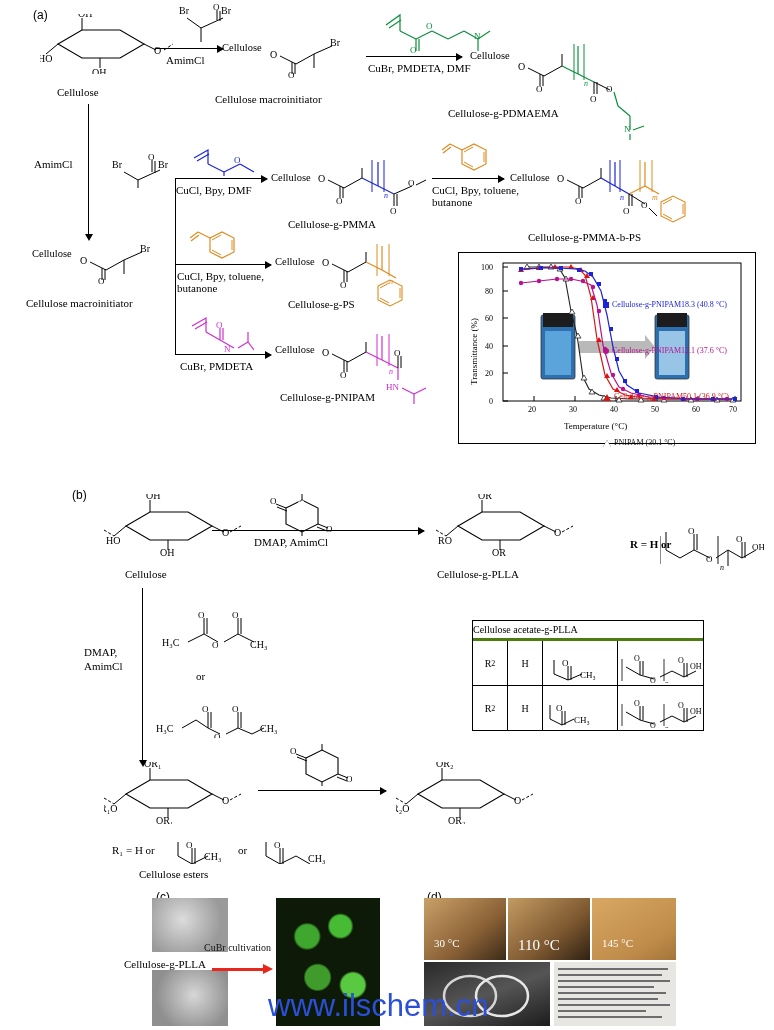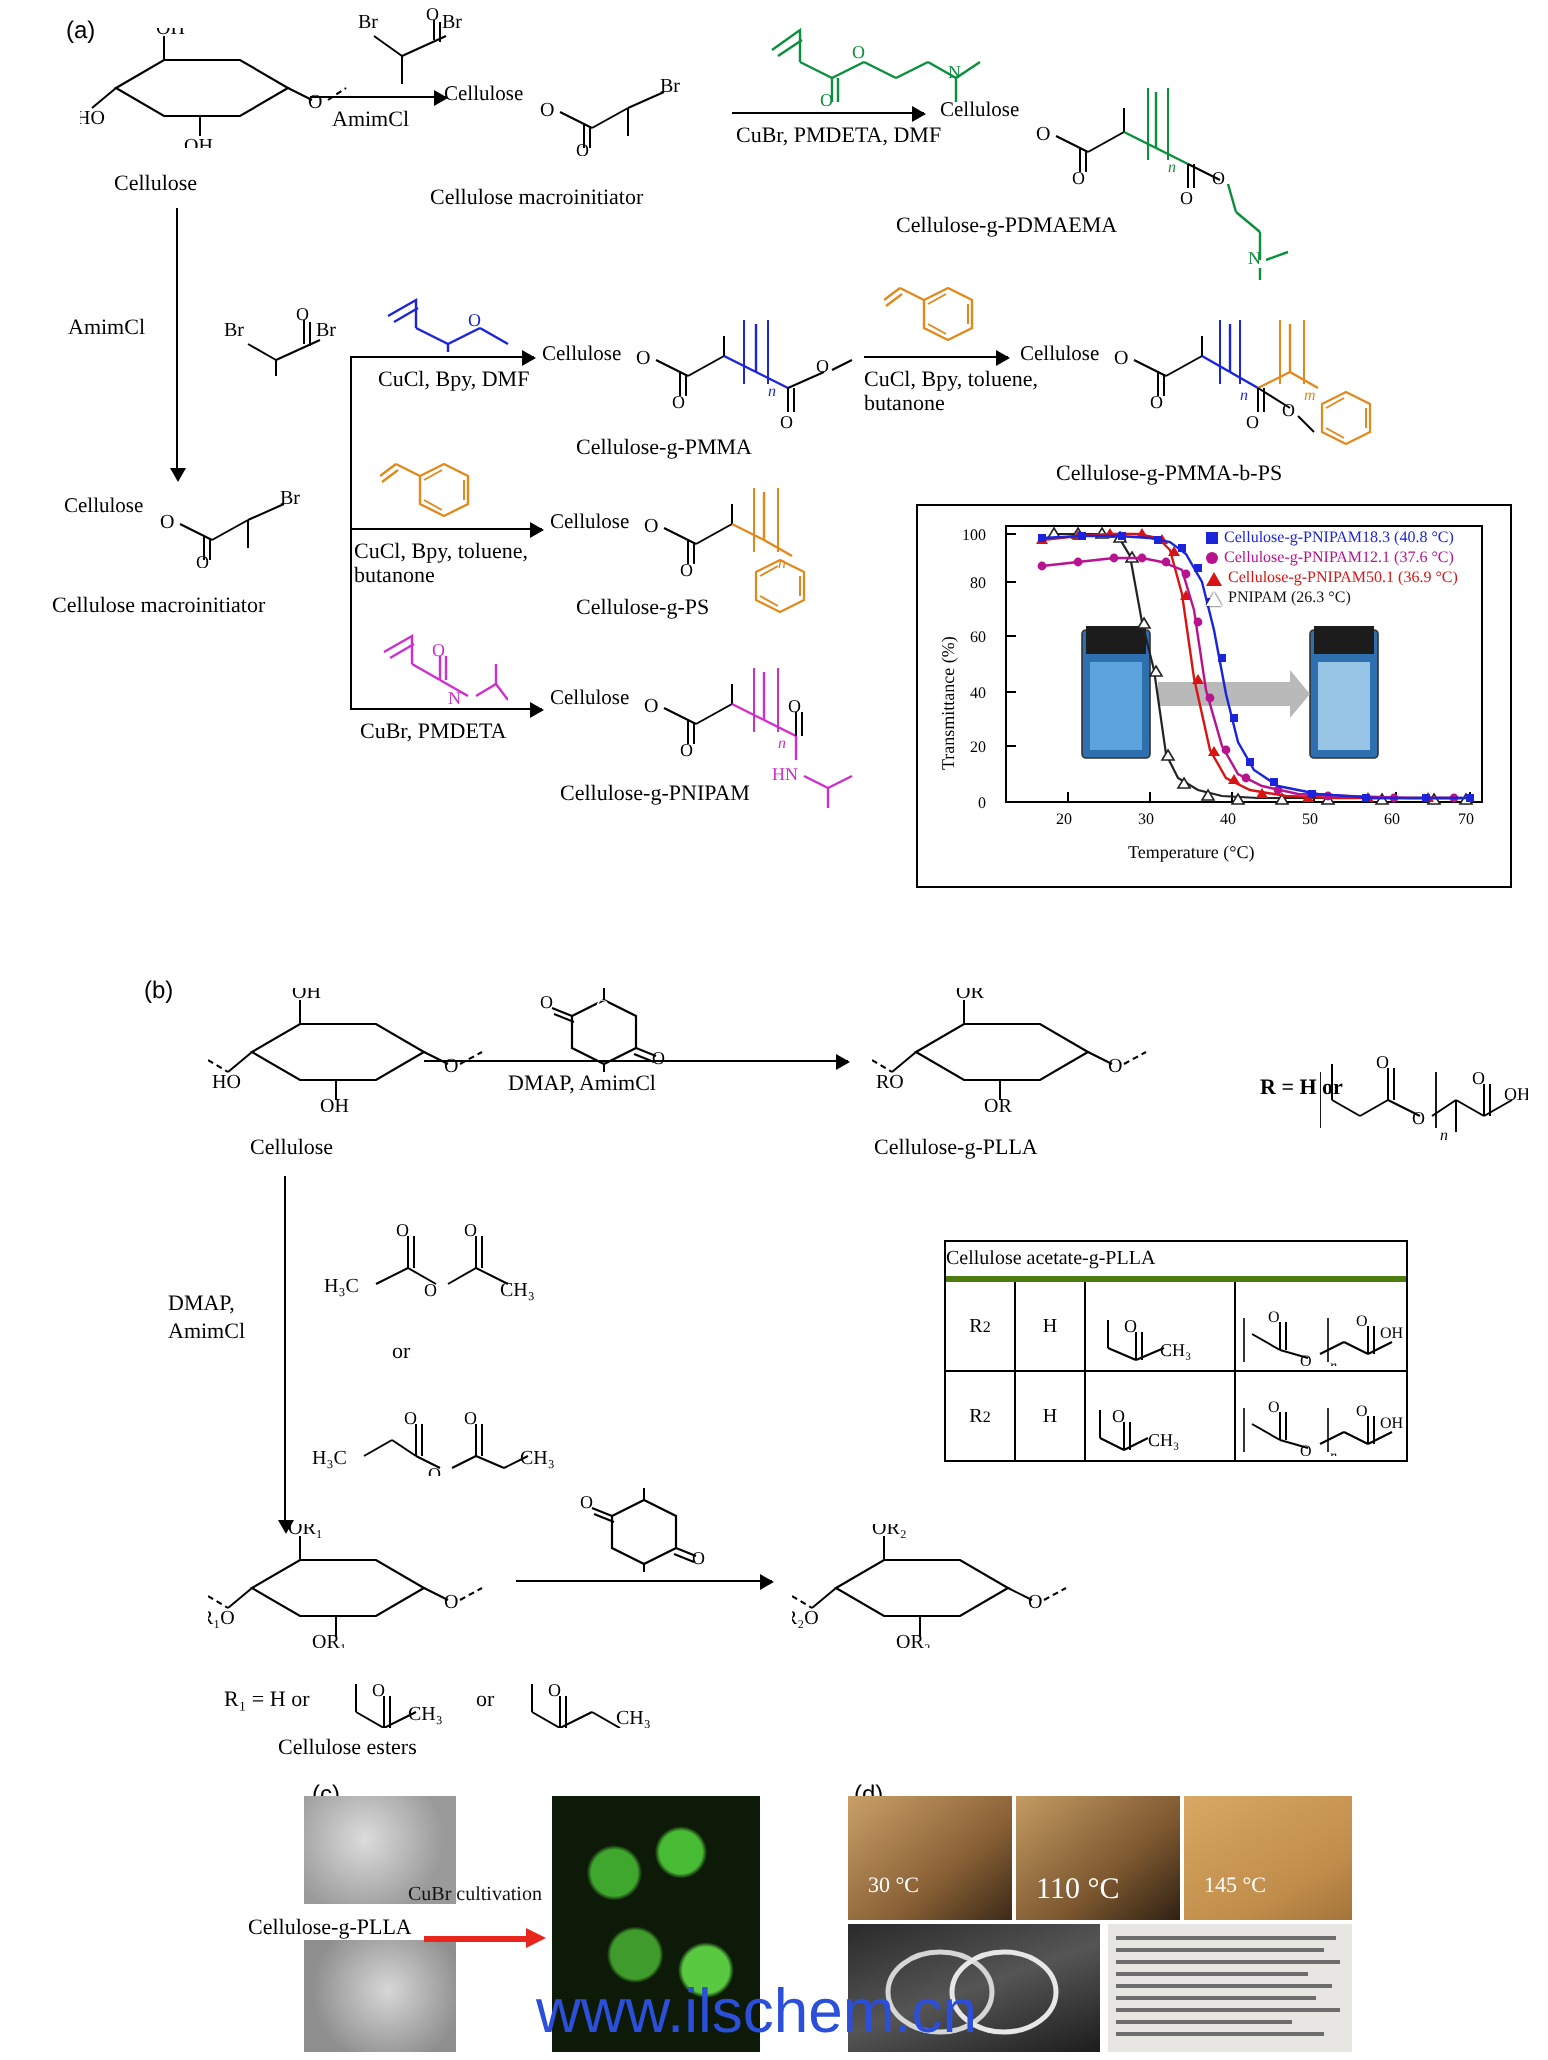--- a/index.html
+++ b/index.html
@@ -11,21 +11,21 @@
   .lbl{font-size:11px;white-space:nowrap;}
   .panel-tag{font-size:12px;font-family:"Liberation Sans",sans-serif;}
   .arrow-h{position:absolute;height:1px;background:#000;}
   .arrow-h:after{content:"";position:absolute;right:-1px;top:-3.5px;border-left:7px solid #000;border-top:4px solid transparent;border-bottom:4px solid transparent;}
   .arrow-v{position:absolute;width:1px;background:#000;}
   .arrow-v:after{content:"";position:absolute;left:-3.5px;bottom:-7px;border-top:7px solid #000;border-left:4px solid transparent;border-right:4px solid transparent;}
   .sub{vertical-align:sub;font-size:8px;}
   .chemtxt{font-size:10.5px;}
   
   .chartbox{position:absolute;border:1px solid #000;background:#fff;}
-  .legend-row{display:flex;align-items:center;gap:3px;font-size:8px;white-space:nowrap;line-height:1;}
+  .legend-row{display:flex;align-items:center;gap:3px;font-size:8px;white-space:nowrap;line-height:1;margin-top:36px;}
   .lg-sq{width:6px;height:6px;display:inline-block;}
   .lg-tri{width:0;height:0;border-left:4px solid transparent;border-right:4px solid transparent;}
   .vert-title{position:absolute;transform:rotate(-90deg);transform-origin:left top;font-size:9px;white-space:nowrap;}
   .watermark{position:absolute;font-family:"Liberation Sans",sans-serif;font-size:31px;color:#2b4fd8;font-weight:normal;letter-spacing:0px;}
   .photo{position:absolute;background:#bdbdbd;}
   .redarrow{position:absolute;height:3px;background:#e8261c;}
   .redarrow:after{content:"";position:absolute;right:-9px;top:-4px;border-left:10px solid #e8261c;border-top:5.5px solid transparent;border-bottom:5.5px solid transparent;}
 </style>
 </head>
 <body>
@@ -146,21 +146,21 @@
   <text x="18" y="42" font-size="9" font-family="Liberation Serif">O</text>
   <line x1="44" y1="18" x2="44" y2="32" stroke="#000" stroke-width="1"></line>
   <line x1="44" y1="18" x2="62" y2="10" stroke="#000" stroke-width="1"></line>
   <text x="60" y="10" font-size="10" font-family="Liberation Serif">Br</text>
 </svg>
 <div class="abs lbl" style="left:26px;top:297px;">Cellulose macroinitiator</div>
 
 <div class="abs" style="left:175px;top:178px;width:1px;height:176px;background:#000;"></div>
 
 <div class="arrow-h" style="left:175px;top:178px;width:92px;"></div>
-<div class="abs lbl" style="left:189px;top:184px;">CuCl, Bpy, DMF</div>
+<div class="abs lbl" style="left:176px;top:184px;">CuCl, Bpy, DMF</div>
 <svg class="abs" style="left:190px;top:142px;" width="70" height="34">
   <polyline points="4,16 18,8 18,22" fill="none" stroke="#1b24d8" stroke-width="1.2"></polyline>
   <line x1="7" y1="19" x2="19" y2="12" stroke="#1b24d8" stroke-width="1.2"></line>
   <line x1="18" y1="22" x2="34" y2="30" stroke="#1b24d8" stroke-width="1.2"></line>
   <line x1="34" y1="30" x2="34" y2="40" stroke="#1b24d8" stroke-width="1.2"></line>
   <line x1="34" y1="30" x2="50" y2="22" stroke="#1b24d8" stroke-width="1.2"></line>
   <line x1="50" y1="22" x2="64" y2="30" stroke="#1b24d8" stroke-width="1.2"></line>
   <text x="28" y="40" font-size="9" fill="#1b24d8" font-family="Liberation Serif">O</text>
   <text x="44" y="21" font-size="9" fill="#1b24d8" font-family="Liberation Serif">O</text>
 </svg>
@@ -442,21 +442,21 @@
     <div class="legend-row">
       <span class="lg-sq" style="background:#b8128f;border-radius:50%;"></span>
       <span style="color:#b8128f;">Cellulose-g-PNIPAM12.1 (37.6 °C)</span>
     </div>
     <div class="legend-row">
       <span class="lg-tri" style="border-bottom:7px solid #d81414;"></span>
       <span style="color:#d81414;">Cellulose-g-PNIPAM50.1 (36.9 °C)</span>
     </div>
     <div class="legend-row">
       <span class="lg-tri" style="border-bottom:7px solid #fff;filter:drop-shadow(0 0 0.5px #000);"></span>
-      <span style="color:#111;">PNIPAM (26.3 °C)</span>
+      <span style="color:#111;">PNIPAM (30.1 °C)</span>
     </div>
   </div>
 </div>
 
 <div class="abs panel-tag" style="left:72px;top:488px;">(b)</div>
 
 <svg class="abs" style="left:104px;top:494px;" width="140" height="62">
   <polygon points="22,32 46,18 84,18 108,32 84,46 46,46" fill="none" stroke="#000" stroke-width="1.1"></polygon>
   <line x1="46" y1="18" x2="46" y2="6" stroke="#000" stroke-width="1"></line>
   <line x1="22" y1="32" x2="10" y2="42" stroke="#000" stroke-width="1"></line>

